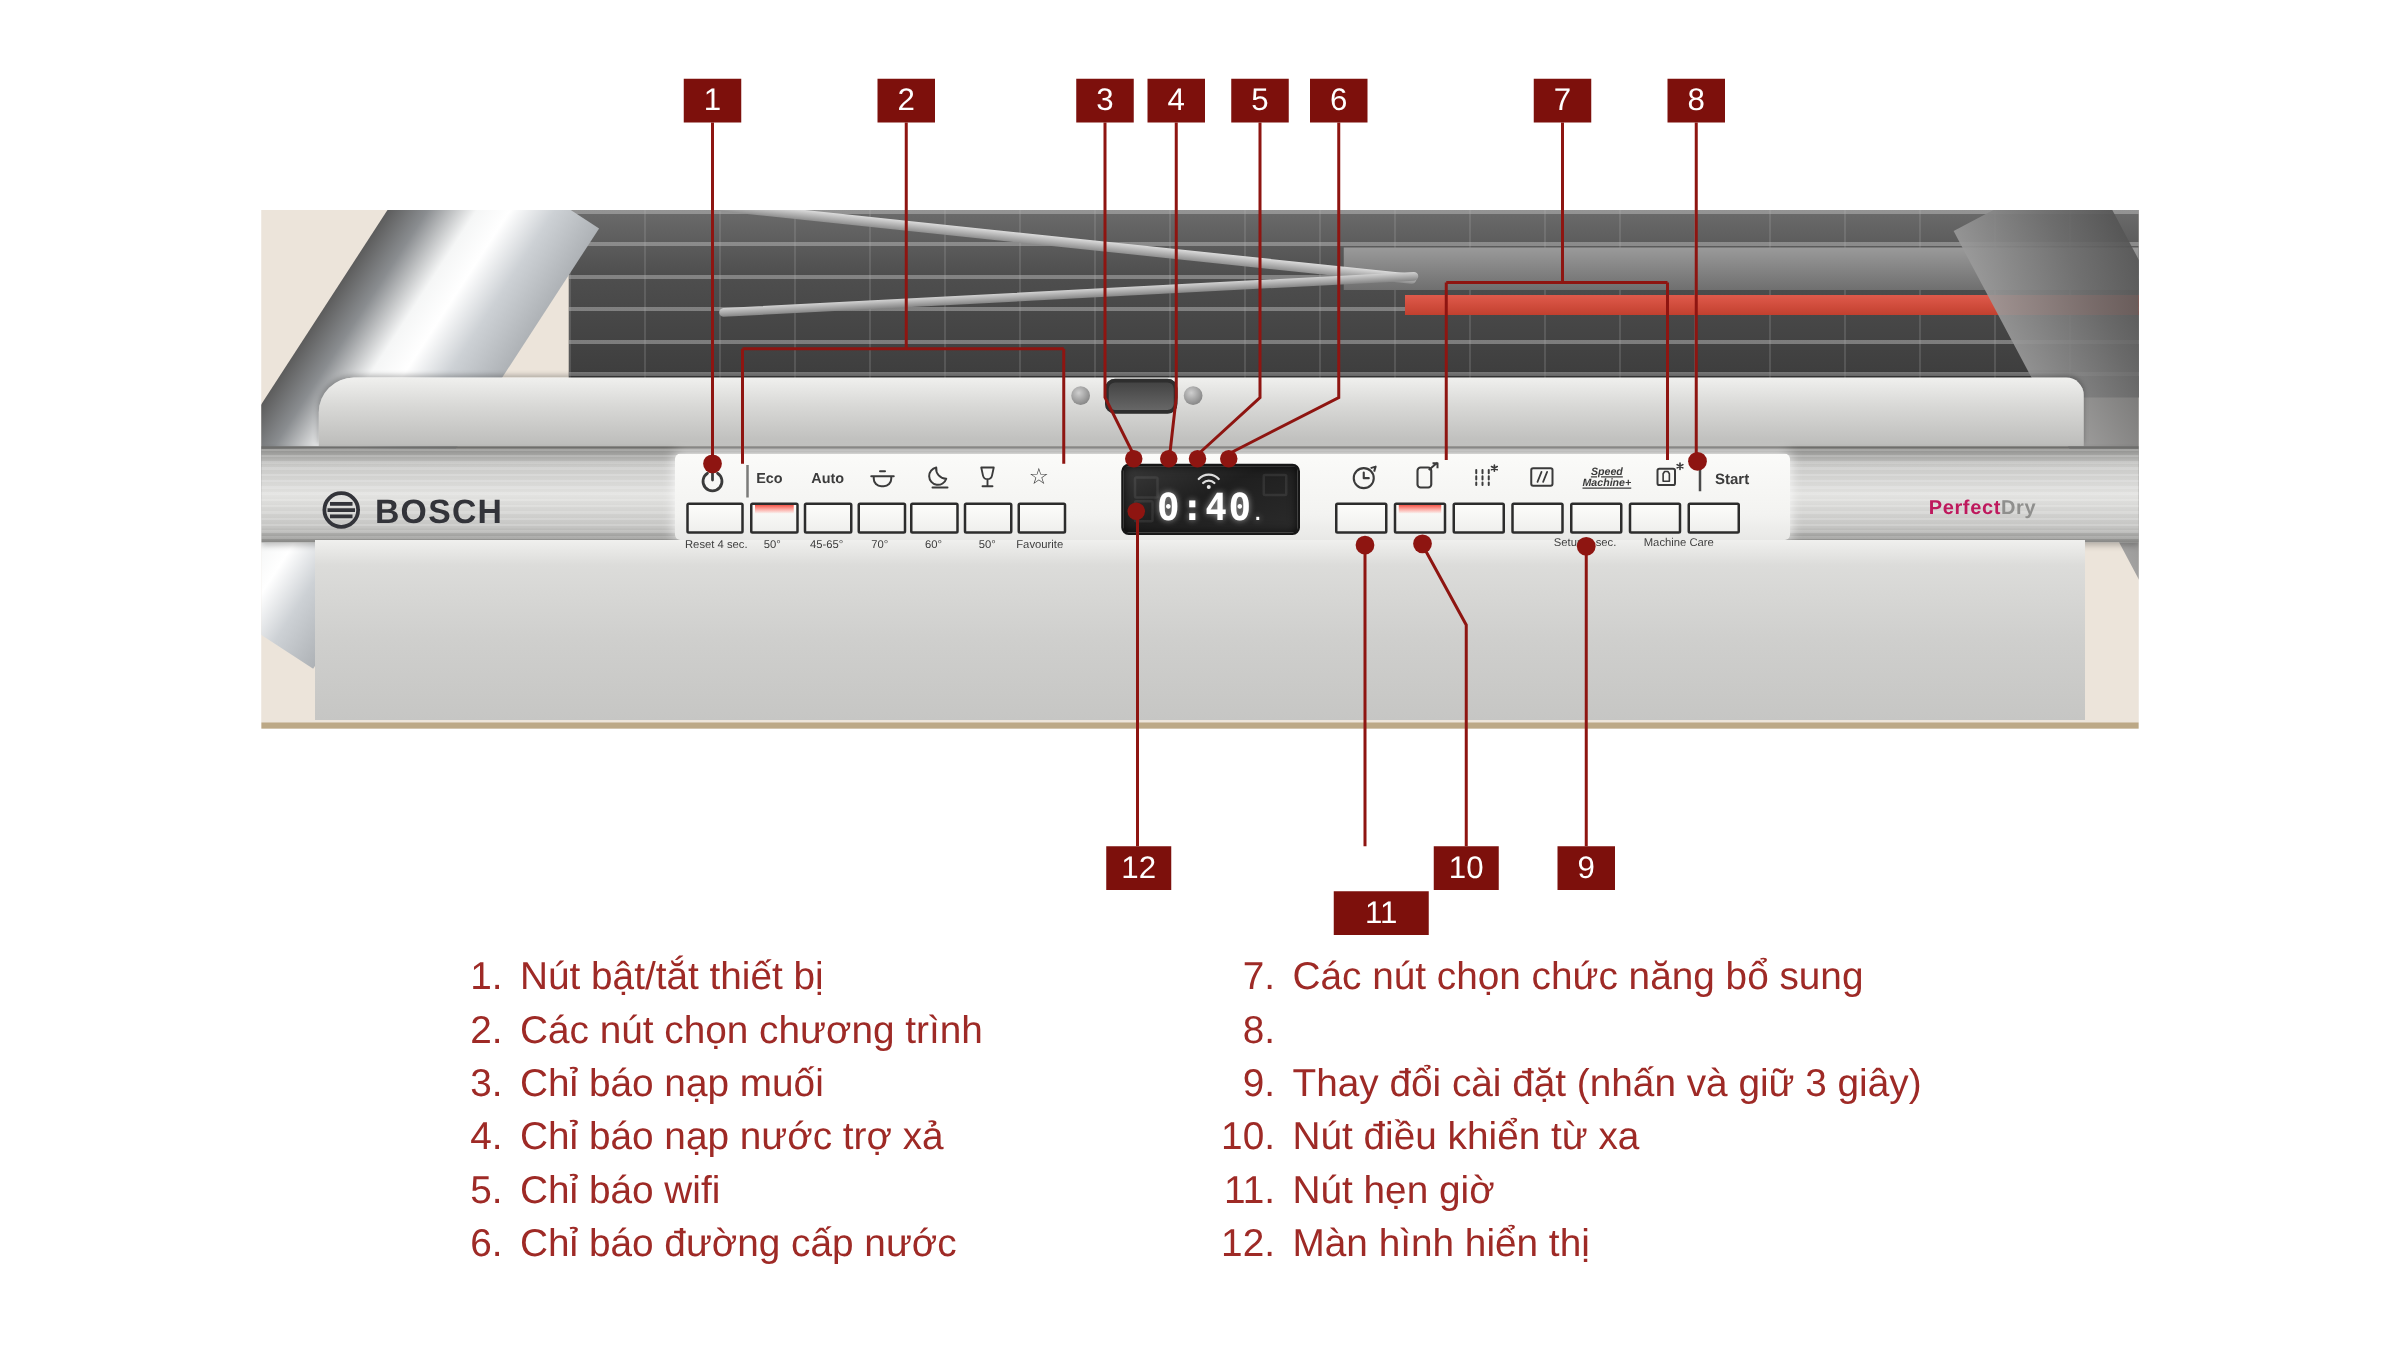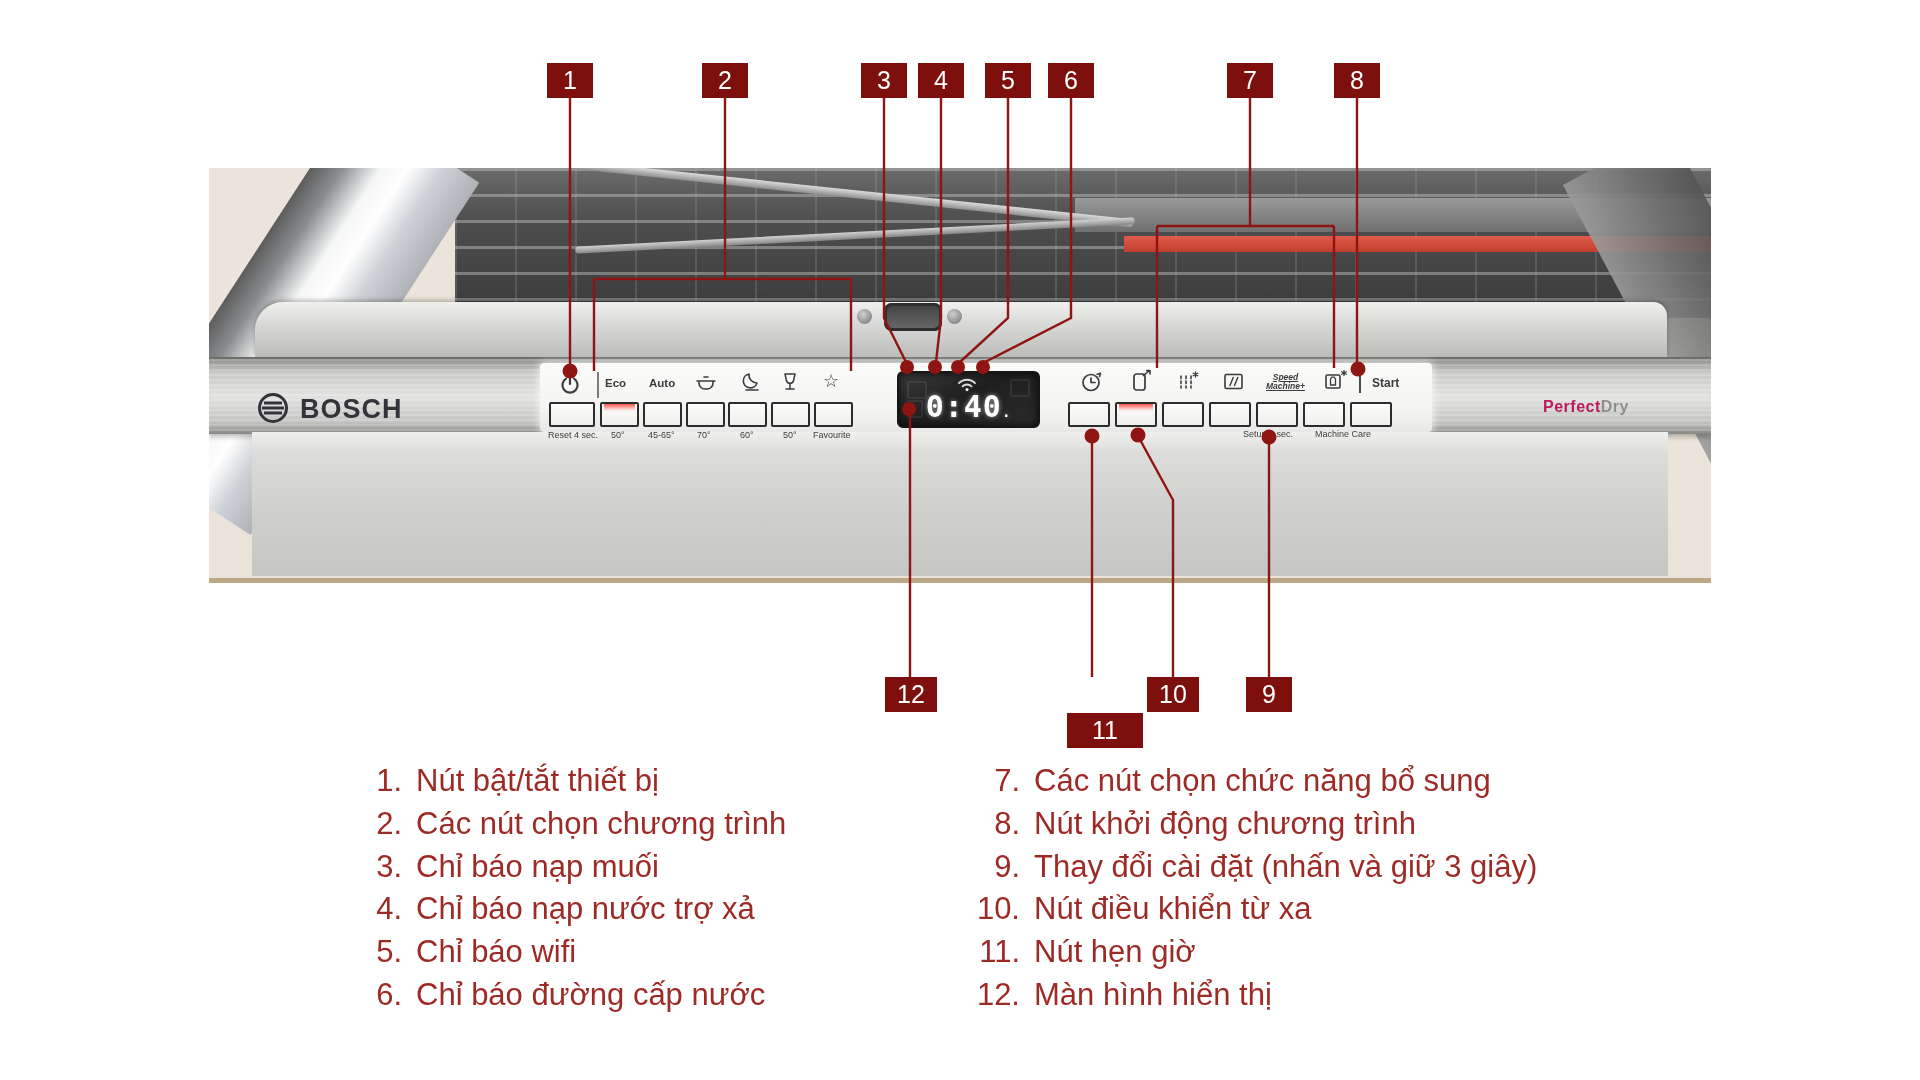--- a/index.html
+++ b/index.html
@@ -298,21 +298,20 @@
         <span class="legend-text">Chỉ báo đường cấp nước</span>
       </div>
   </div>
   <div class="legend-col" style="left:948px;top:760px;">
     <div class="legend-row">
         <span class="legend-num">7.</span>
         <span class="legend-text">Các nút chọn chức năng bổ sung</span>
       </div>
     <div class="legend-row">
         <span class="legend-num">8.</span>
-        <span class="legend-text">Nút khởi động chương trình</span>
       </div>
     <div class="legend-row">
         <span class="legend-num">9.</span>
         <span class="legend-text">Thay đổi cài đặt (nhấn và giữ 3 giây)</span>
       </div>
     <div class="legend-row">
         <span class="legend-num">10.</span>
         <span class="legend-text">Nút điều khiển từ xa</span>
       </div>
     <div class="legend-row">

